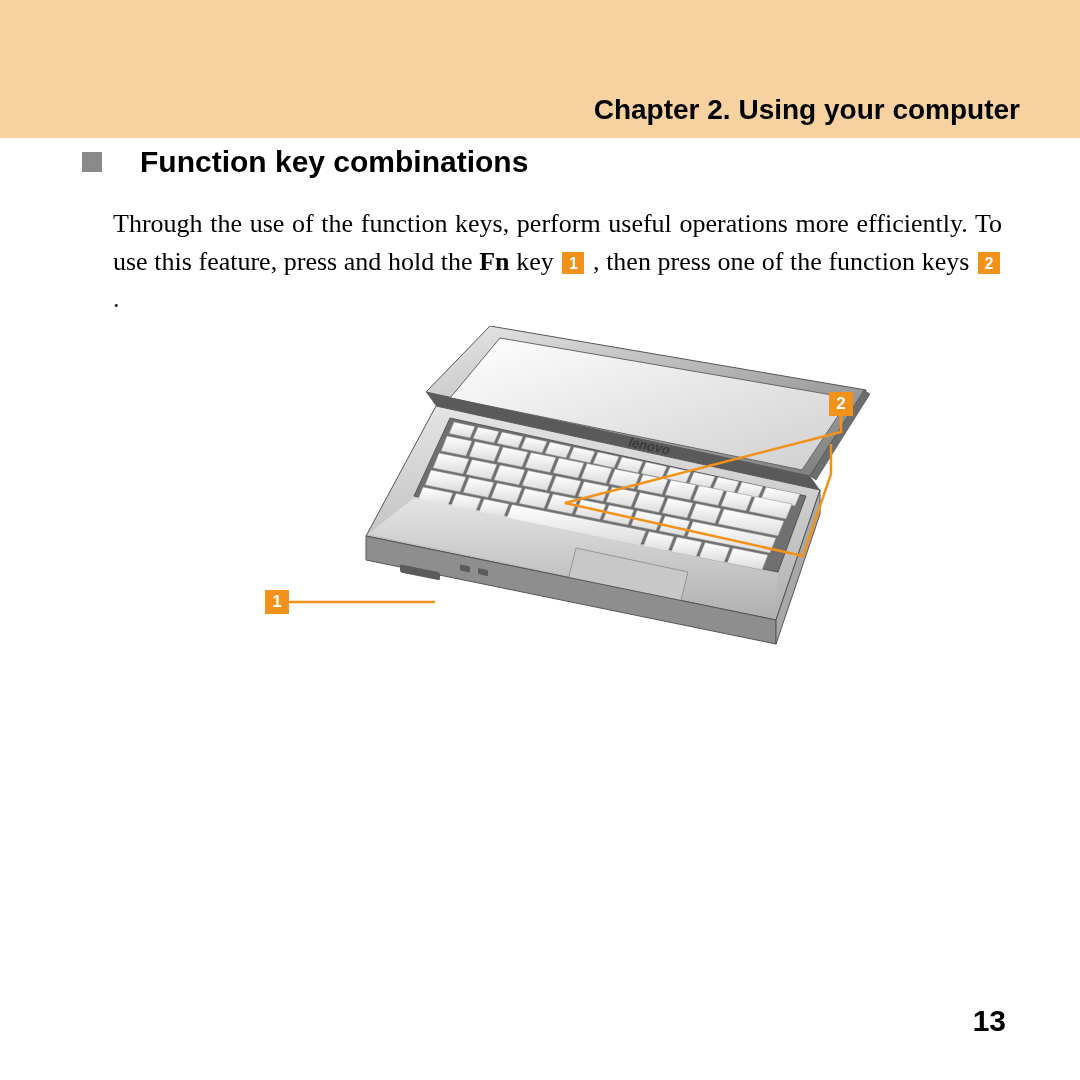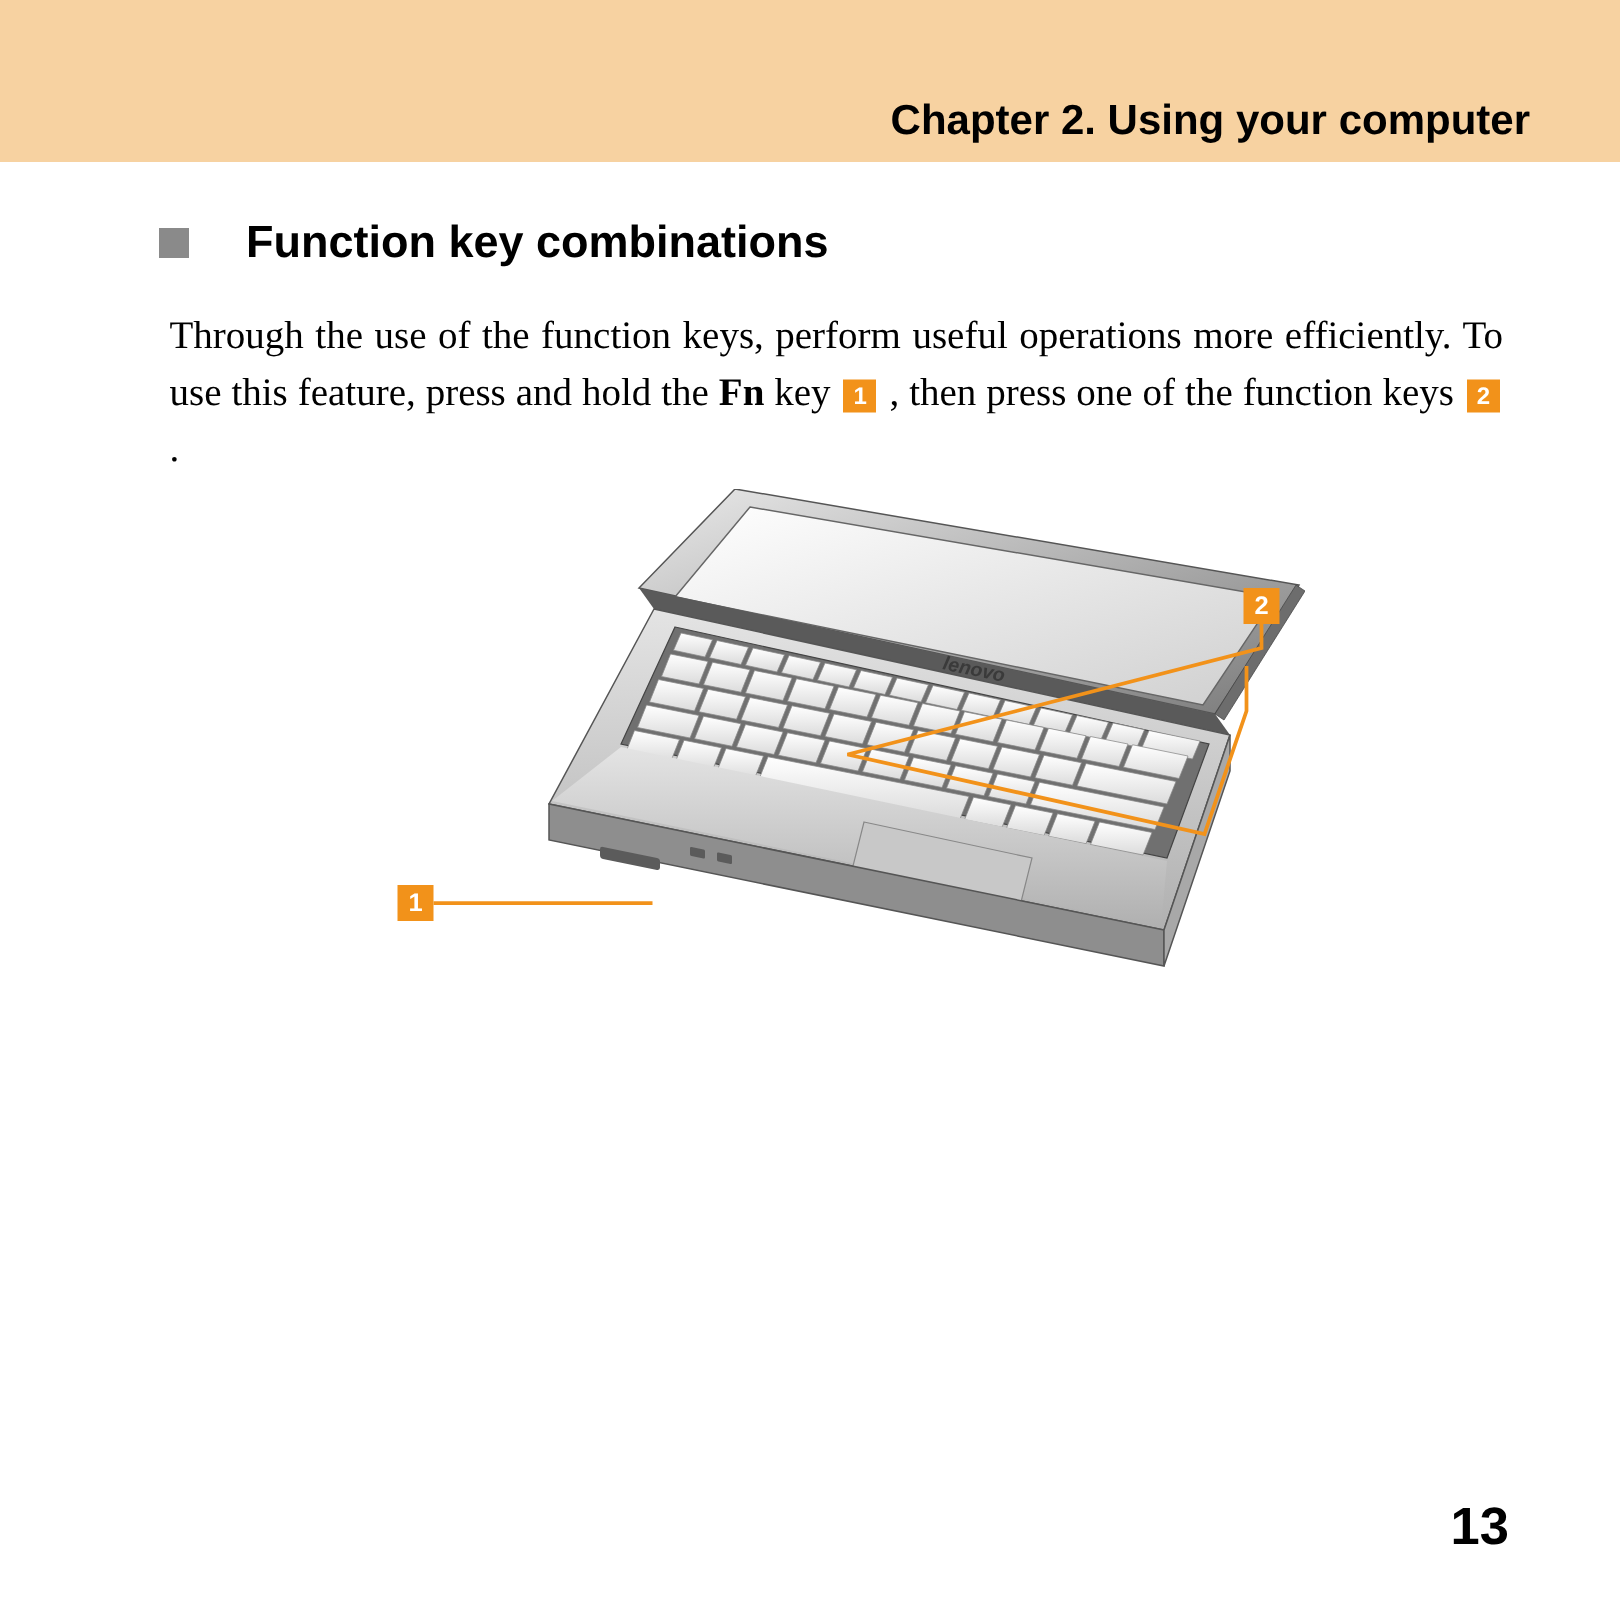--- a/index.html
+++ b/index.html
@@ -8,21 +8,21 @@
     width: 1080px;
     height: 1080px;
     background: #ffffff;
     font-family: "Book Antiqua", "Palatino", "Palatino Linotype", Georgia, serif;
     color: #000;
   }
   .top-band {
     position: absolute;
     left: 0; top: 0;
     width: 1080px;
-    height: 108px;
+    height: 138px;
     background: #f7d2a1;
     text-align: center;
   }
   .chapter-title {
     position: absolute;
     right: 60px;
     bottom: 12px;
     font-family: Arial, Helvetica, sans-serif;
     font-weight: 700;
     font-size: 28px;
@@ -31,21 +31,20 @@
   .content {
     position: absolute;
     left: 82px;
     top: 145px;
     width: 920px;
   }
   .section-row {
     display: flex;
     align-items: center;
     margin-bottom: 18px;
-    margin-left: 24px;
   }
   .bullet-square {
     width: 20px;
     height: 20px;
     background: #8a8a8a;
     margin-right: 38px;
     flex: 0 0 auto;
   }
   .section-title {
     font-family: Arial, Helvetica, sans-serif;
@@ -109,21 +108,21 @@
     width: 620px;
     height: 326px;
     pointer-events: none;
   }
   .page-number {
     position: absolute;
     right: 74px;
     bottom: 42px;
     font-family: Arial, Helvetica, sans-serif;
     font-weight: 700;
-    font-size: 35px;
+    font-size: 30px;
   }
 </style>
 </head>
 <body>
 
 <div class="top-band">
   <div class="chapter-title">Chapter 2. Using your computer</div>
 </div>
 
 <div class="content">

